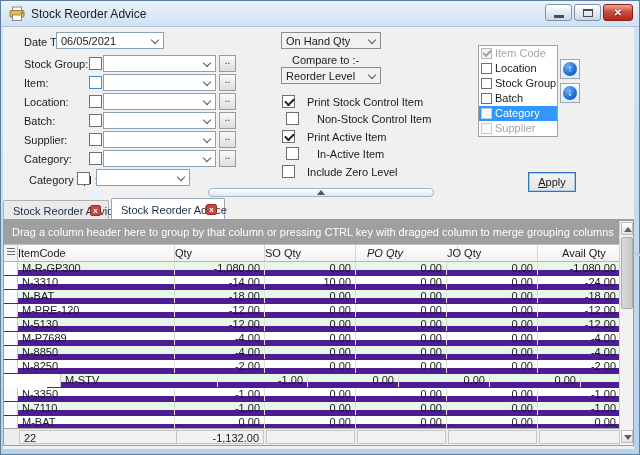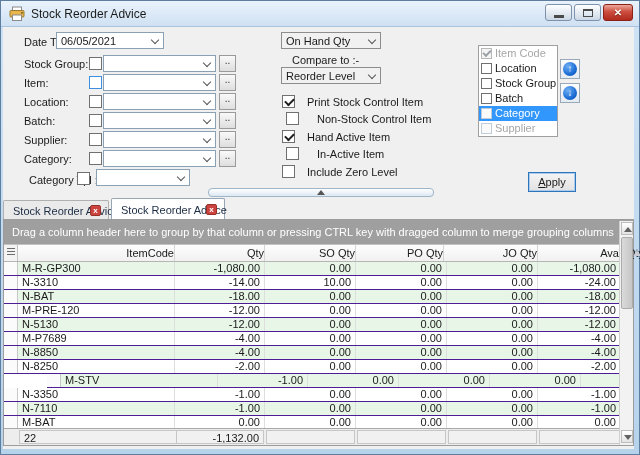--- a/index.html
+++ b/index.html
@@ -72,27 +72,27 @@
   .tab.active .t-lbl{top:5px;}
   .tab-x{position:absolute;top:4px;width:11px;height:11px;background:#cb4440;border:1px solid #993028;
     border-radius:2px;color:#fff;font-size:8px;font-weight:bold;text-align:center;line-height:10px;}
   .tab.active .tab-x{top:5px;}
   
   .grid{position:absolute;left:0;top:192px;width:631px;height:227px;background:#fff;border:1px solid #9c9c9c;}
   .grp-panel{position:absolute;left:0;top:0;width:629px;height:24px;background:#9f9f9f;}
   .grp-panel .gp-text{position:absolute;left:8px;top:6px;color:#fff;white-space:nowrap;}
   .hdr{position:absolute;left:0;top:24px;width:629px;height:18px;background:linear-gradient(#fdfdfd,#f1f1f1);
     border-top:1px solid #c2c2c2;border-bottom:1px solid #b5b5b5;}
-  .hdr-cell{position:absolute;top:0;height:16px;line-height:16px;text-align:right;border-right:1px solid #d5d5d5;
+  .hdr-cell{position:absolute;top:0;height:16px;line-height:16px;text-align:left;border-right:1px solid #d5d5d5;
     white-space:nowrap;overflow:hidden;}
   .ind-hdr{position:absolute;left:0;top:0;width:14px;height:16px;border-right:1px solid #c2c2c2;background:#f3f3f3;}
   .tri-up{width:0;height:0;border-left:4px solid transparent;border-right:4px solid transparent;
     border-bottom:6px solid #c9ccd4;}
   .rows{position:absolute;left:0;top:42px;width:629px;height:166px;overflow:hidden;}
-  .grow{position:absolute;left:0;width:629px;height:14px;background:#fff;border-bottom:1px solid #4c1d95;}
+  .grow{position:absolute;left:0;width:629px;height:14px;background:#fff;border-bottom:6px solid #4c1d95;}
   .grow.alt{background:#e8f6e7;}
   .g-ind{position:absolute;left:0;top:0;width:14px;height:13px;background:#fbfbfb;border-right:1px solid #c8c8c8;}
   .g-cell{position:absolute;top:0;height:13px;line-height:13px;border-right:1px solid #dedede;
     white-space:nowrap;overflow:hidden;}
   .g-cell.num{text-align:right;padding-right:4px;}
   .g-cell.txt{padding-left:4px;}
   .footer{position:absolute;left:0;top:208px;width:629px;height:17px;background:#ededed;border-top:1px solid #a8a8a8;}
   .f-cell{position:absolute;top:1px;height:14px;line-height:14px;background:#f1f1f1;
     border:1px solid #c6c6c6;white-space:nowrap;overflow:hidden;}
   .f-cell.num{text-align:right;padding-right:4px;}
@@ -202,21 +202,21 @@
     <div class="combo gray" style="left:278px;top:40px;width:100px;">
       <div class="val">Reorder Level</div>
       <div class="caret"></div>
     </div>
     <div id="option-checks">
         <div class="cb checked" style="left: 279px; top: 68px;"></div>
         <div class="lbl" style="left: 295px; top: 69px;">Print Stock Control Item</div>
         <div class="cb" style="left: 283px; top: 85px;"></div>
         <div class="lbl" style="left: 305px; top: 86px;">Non-Stock Control Item</div>
         <div class="cb checked" style="left: 279px; top: 103px;"></div>
-        <div class="lbl" style="left: 295px; top: 104px;">Hand Active Item</div>
+        <div class="lbl" style="left: 295px; top: 104px;">Print Active Item</div>
         <div class="cb" style="left: 283px; top: 120px;"></div>
         <div class="lbl" style="left: 305px; top: 121px;">In-Active Item</div>
         <div class="cb" style="left: 279px; top: 138px;"></div>
         <div class="lbl" style="left: 295px; top: 139px;">Include Zero Level</div>
       </div>
 
     <div class="lbl" style="left:475px;top:20px;font-weight:bold;">Group By :</div>
     <div class="group-list" id="group-list">
         <div class="gl-item dis">
           <div class="cb s checked dis"></div>
@@ -274,21 +274,21 @@
         <div class="ind-hdr">
           <div class="ind-glyph">
             <i style="top:0;"></i>
               <i style="top:3px;"></i>
               <i style="top:6px;"></i>
           </div>
         </div>
       <div class="hdr-cell" style="left: 14px; width: 157px;">ItemCode</div>
           <div class="hdr-cell" style="left: 171px; width: 90px;">Qty</div>
           <div class="hdr-cell" style="left: 261px; width: 91px;">SO Qty</div>
-          <div class="hdr-cell" style="left: 349px; width: 91px;">PO Qty</div>
+          <div class="hdr-cell" style="left: 363px; width: 91px; font-style: italic;">PO Qty</div>
           <div class="hdr-cell" style="left: 443px; width: 91px;">JO Qty</div>
           <div class="hdr-cell" style="left: 558px; width: 83px;">Avail Qty<div class="tri-up" style="position: absolute; right: 3px; top: 5px;"></div></div>
         </div>
       <div class="rows" id="grid-rows">
           <div class="grow alt" style="top: 0px;">
             <div class="g-ind"></div>
             <div class="g-cell txt" style="left: 14px; width: 157px;">M-R-GP300</div>
             <div class="g-cell num" style="left: 171px; width: 90px;">-1,080.00</div>
             <div class="g-cell num" style="left: 261px; width: 91px;">0.00</div>
             <div class="g-cell num" style="left: 352px; width: 91px;">0.00</div>

